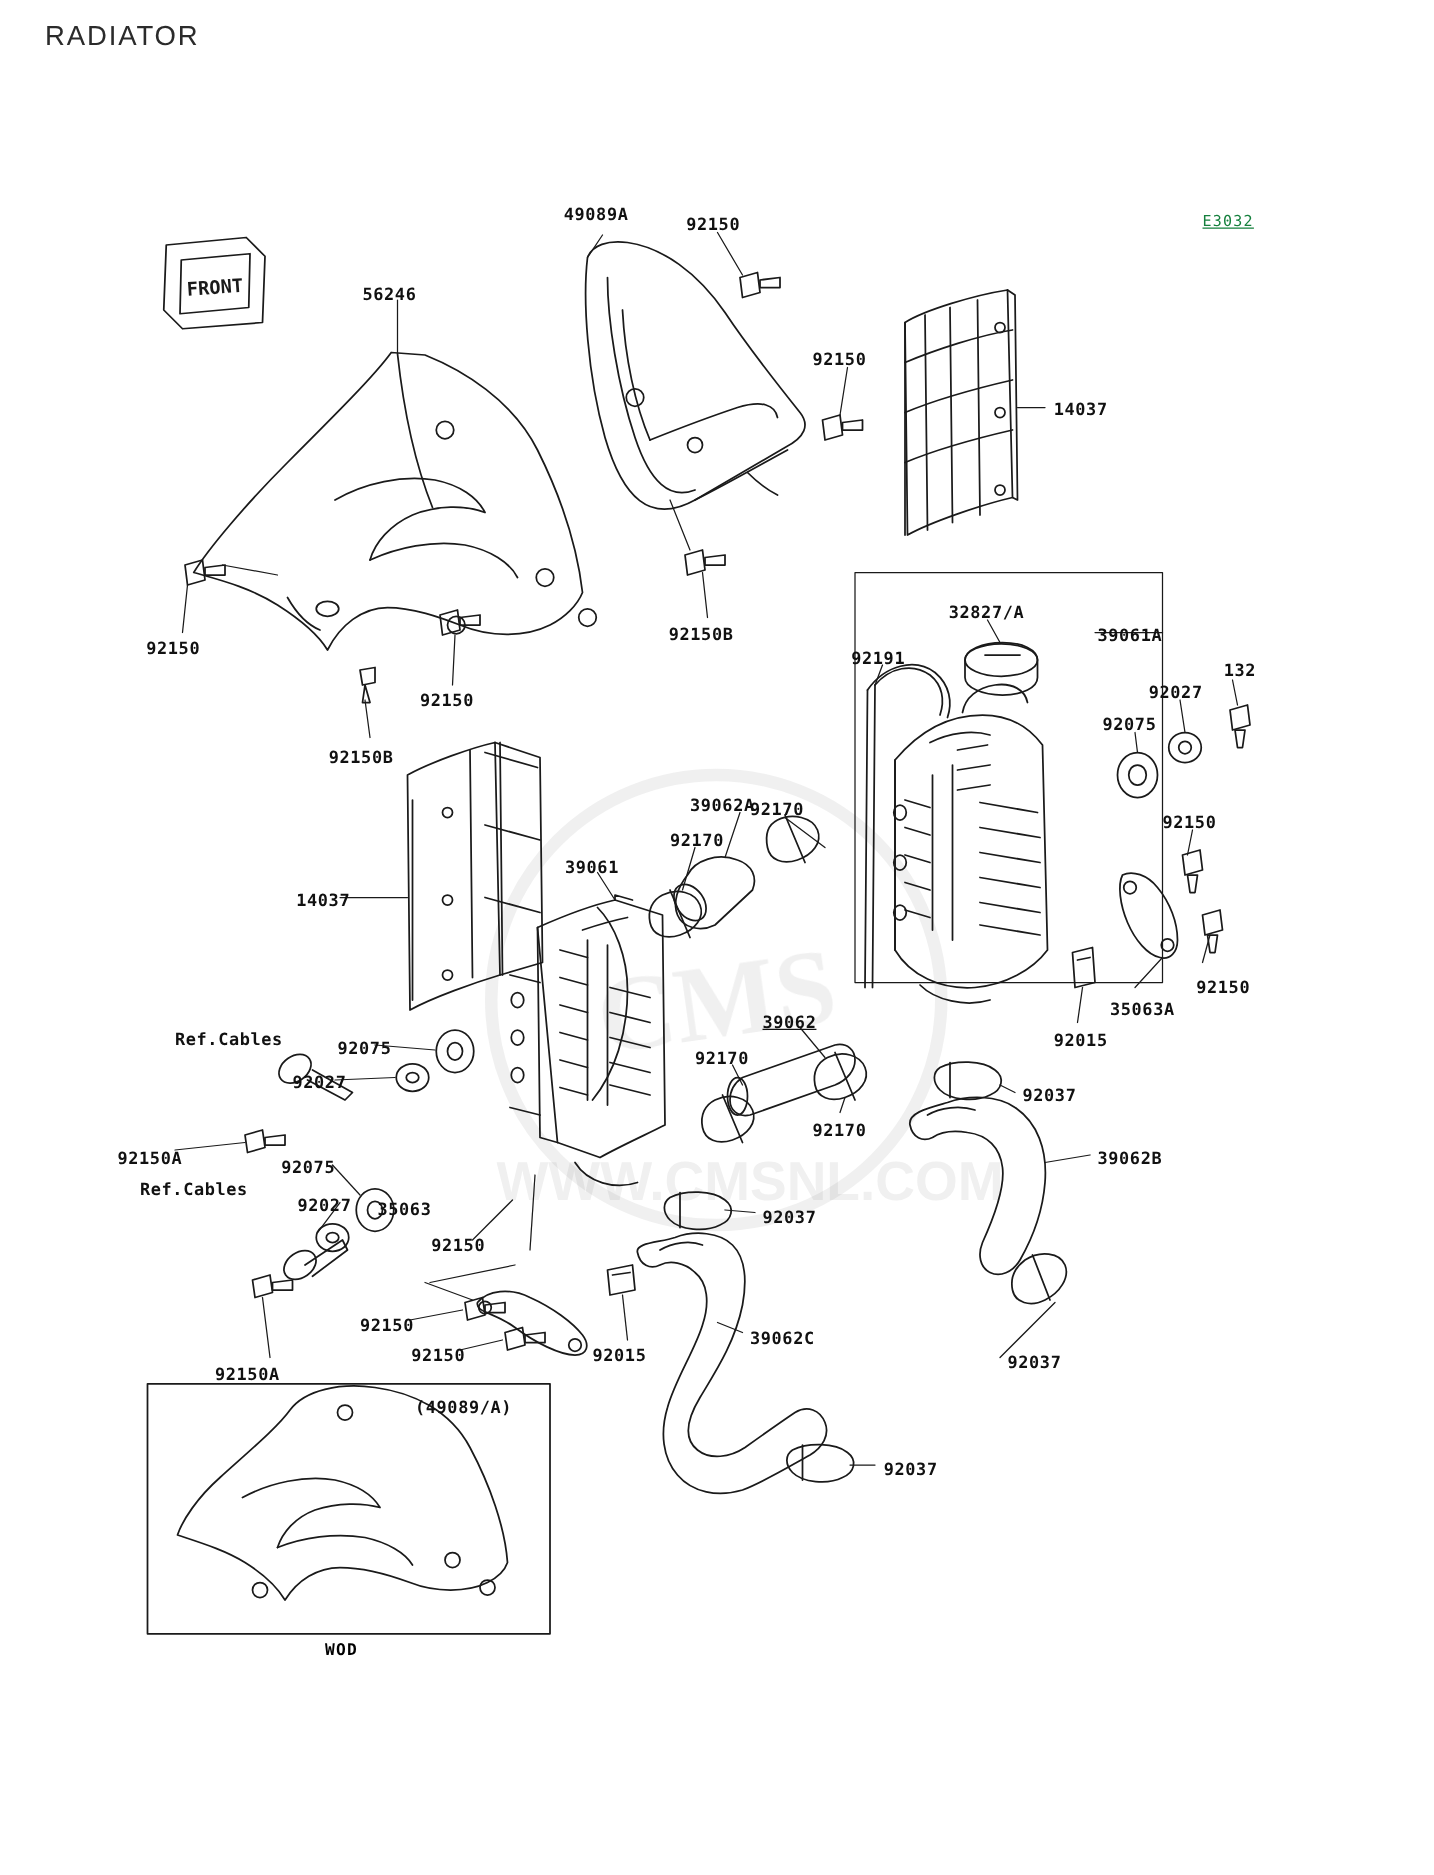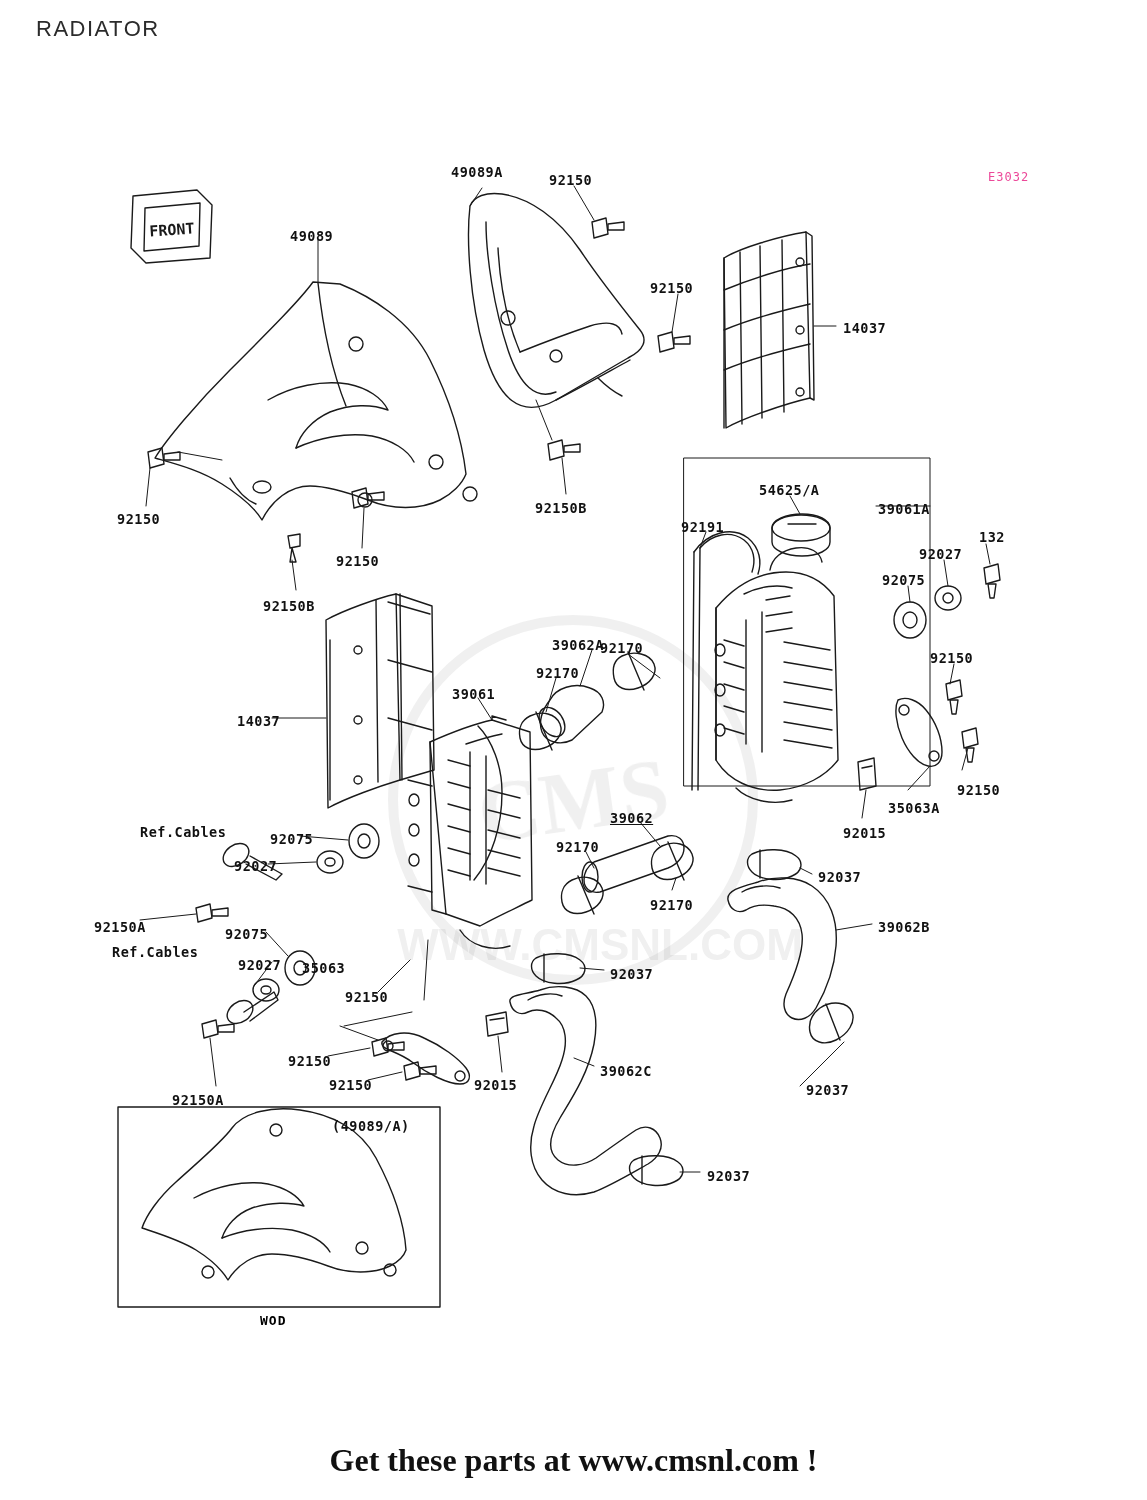--- a/index.html
+++ b/index.html
@@ -24,26 +24,27 @@
     position: absolute;
     left: 36px;
     top: 16px;
     font-family: "Liberation Sans", sans-serif;
     font-size: 22px;
     letter-spacing: 1.5px;
     color: #2b2b2b;
   }
   .diagram-code {
     position: absolute;
-    left: 988px;
+    left: 962px;
     top: 170px;
     font-family: "DejaVu Sans Mono", monospace;
     font-size: 12px;
     letter-spacing: 1px;
-    color: #ec4899;
+    color: #15803d;
+    text-decoration: underline;
   }
   .footer {
     position: absolute;
     left: 0;
     top: 1442px;
     width: 1147px;
     text-align: center;
     font-family: "Liberation Serif", serif;
     font-weight: bold;
     font-size: 32px;
@@ -429,28 +430,28 @@
   </svg>
 
   <div class="lbl" style="left:332px; top:1118px;">(49089/A)</div>
   <div class="wod" style="left:260px; top:1313px;">WOD</div>
 
   <div class="lbl" style="left:140px; top:824px;">Ref.Cables</div>
   <div class="lbl" style="left:112px; top:944px;">Ref.Cables</div>
 
   <div class="lbl" style="left:451px; top:164px;">49089A</div>
   <div class="lbl" style="left:549px; top:172px;">92150</div>
-  <div class="lbl" style="left:290px; top:228px;">49089</div>
+  <div class="lbl" style="left:290px; top:228px;">56246</div>
   <div class="lbl" style="left:650px; top:280px;">92150</div>
   <div class="lbl" style="left:843px; top:320px;">14037</div>
   <div class="lbl" style="left:117px; top:511px;">92150</div>
   <div class="lbl" style="left:535px; top:500px;">92150B</div>
   <div class="lbl" style="left:336px; top:553px;">92150</div>
   <div class="lbl" style="left:263px; top:598px;">92150B</div>
-  <div class="lbl" style="left:759px; top:482px;">54625/A</div>
+  <div class="lbl" style="left:759px; top:482px;">32827/A</div>
   <div class="lbl" style="left:878px; top:501px;text-align:right;">39061A</div>
   <div class="lbl" style="left:681px; top:519px;">92191</div>
   <div class="lbl" style="left:979px; top:529px;">132</div>
   <div class="lbl" style="left:919px; top:546px;">92027</div>
   <div class="lbl" style="left:882px; top:572px;">92075</div>
   <div class="lbl" style="left:600px; top:640px;">92170</div>
   <div class="lbl" style="left:552px; top:637px;">39062A</div>
   <div class="lbl" style="left:930px; top:650px;">92150</div>
   <div class="lbl" style="left:536px; top:665px;">92170</div>
   <div class="lbl" style="left:452px; top:686px;">39061</div>
@@ -472,14 +473,13 @@
   <div class="lbl" style="left:345px; top:989px;">92150</div>
   <div class="lbl" style="left:302px; top:960px;">35063</div>
   <div class="lbl" style="left:288px; top:1053px;">92150</div>
   <div class="lbl" style="left:600px; top:1063px;">39062C</div>
   <div class="lbl" style="left:329px; top:1077px;">92150</div>
   <div class="lbl" style="left:474px; top:1077px;">92015</div>
   <div class="lbl" style="left:806px; top:1082px;">92037</div>
   <div class="lbl" style="left:172px; top:1092px;">92150A</div>
   <div class="lbl" style="left:707px; top:1168px;">92037</div>
 
-  <div class="footer">Get these parts at www.cmsnl.com !</div>
 </div>
 
 </body></html>

